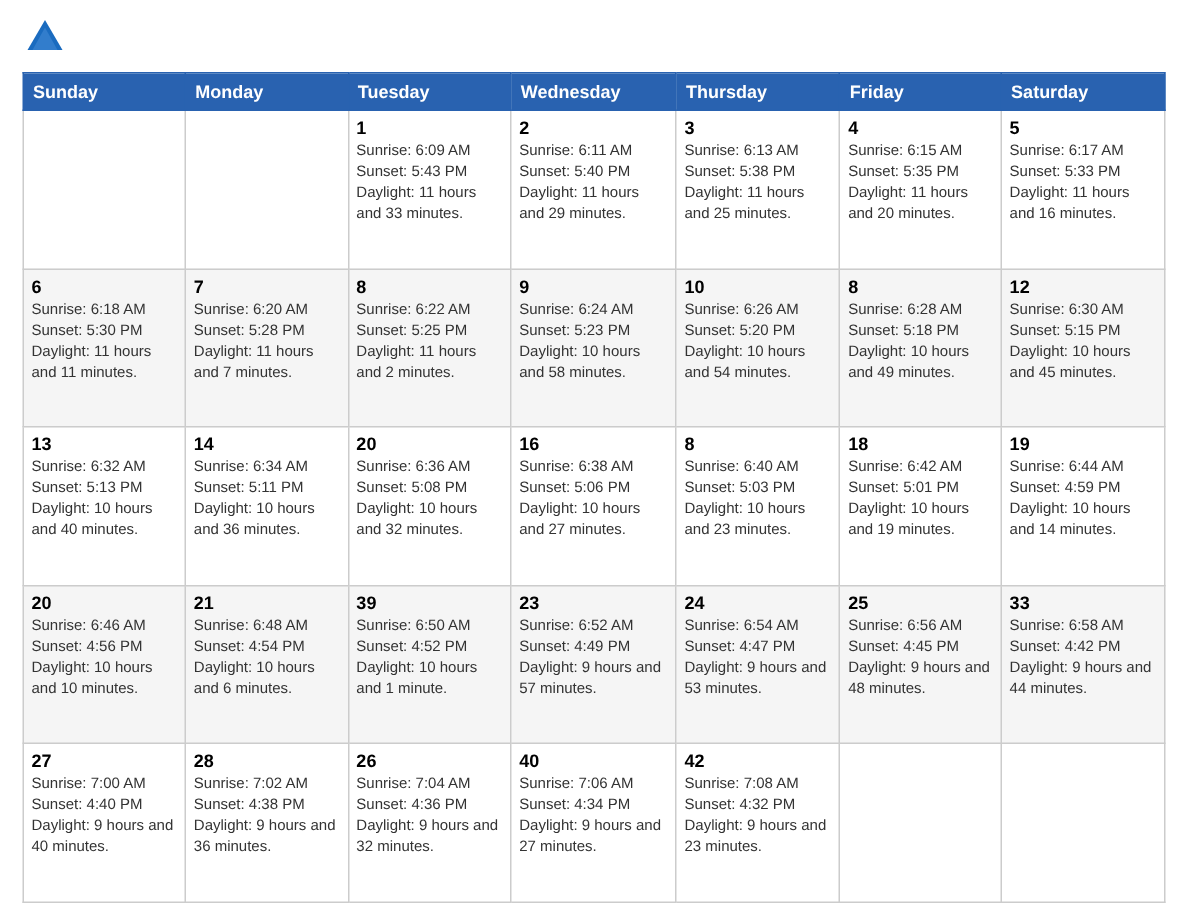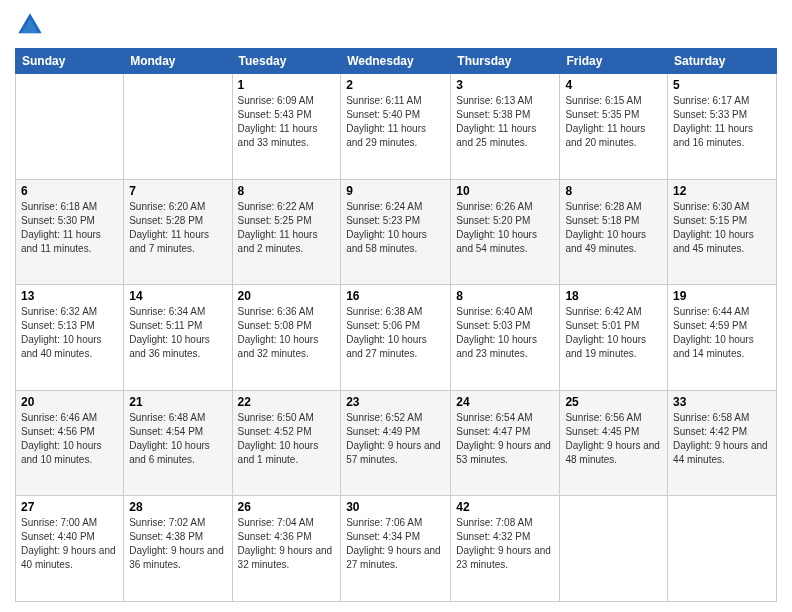--- a/index.html
+++ b/index.html
@@ -217,21 +217,21 @@
         <tr>
           <td>
             <span class="day-num">20</span>
             <div class="day-info">Sunrise: 6:46 AM<br>Sunset: 4:56 PM<br>Daylight: 10 hours and 10 minutes.</div>
           </td>
           <td>
             <span class="day-num">21</span>
             <div class="day-info">Sunrise: 6:48 AM<br>Sunset: 4:54 PM<br>Daylight: 10 hours and 6 minutes.</div>
           </td>
           <td>
-            <span class="day-num">22</span>
+            <span class="day-num">39</span>
             <div class="day-info">Sunrise: 6:50 AM<br>Sunset: 4:52 PM<br>Daylight: 10 hours and 1 minute.</div>
           </td>
           <td>
             <span class="day-num">23</span>
             <div class="day-info">Sunrise: 6:52 AM<br>Sunset: 4:49 PM<br>Daylight: 9 hours and 57 minutes.</div>
           </td>
           <td>
             <span class="day-num">24</span>
             <div class="day-info">Sunrise: 6:54 AM<br>Sunset: 4:47 PM<br>Daylight: 9 hours and 53 minutes.</div>
           </td>
@@ -251,21 +251,21 @@
           </td>
           <td>
             <span class="day-num">28</span>
             <div class="day-info">Sunrise: 7:02 AM<br>Sunset: 4:38 PM<br>Daylight: 9 hours and 36 minutes.</div>
           </td>
           <td>
             <span class="day-num">26</span>
             <div class="day-info">Sunrise: 7:04 AM<br>Sunset: 4:36 PM<br>Daylight: 9 hours and 32 minutes.</div>
           </td>
           <td>
-            <span class="day-num">30</span>
+            <span class="day-num">40</span>
             <div class="day-info">Sunrise: 7:06 AM<br>Sunset: 4:34 PM<br>Daylight: 9 hours and 27 minutes.</div>
           </td>
           <td>
             <span class="day-num">42</span>
             <div class="day-info">Sunrise: 7:08 AM<br>Sunset: 4:32 PM<br>Daylight: 9 hours and 23 minutes.</div>
           </td>
           <td class="empty"></td>
           <td class="empty"></td>
         </tr>
       </tbody>

